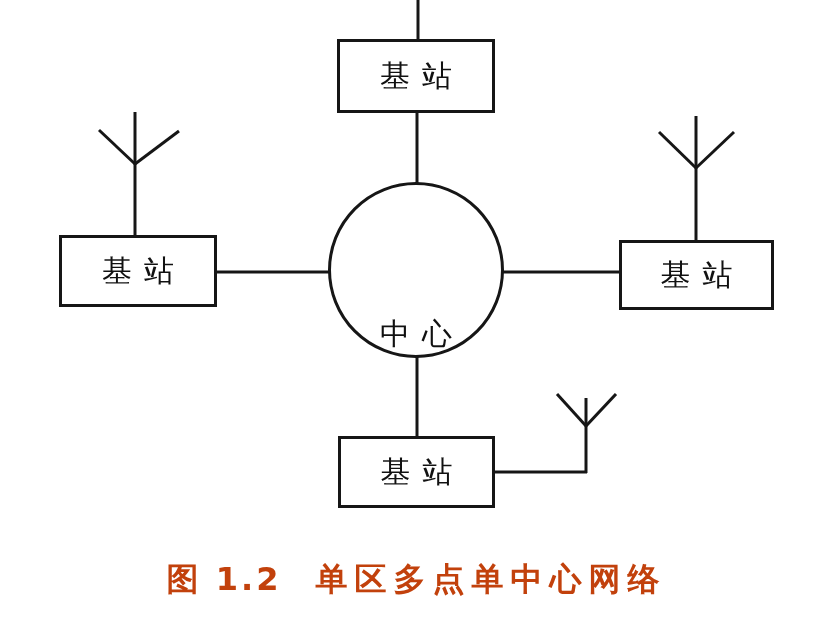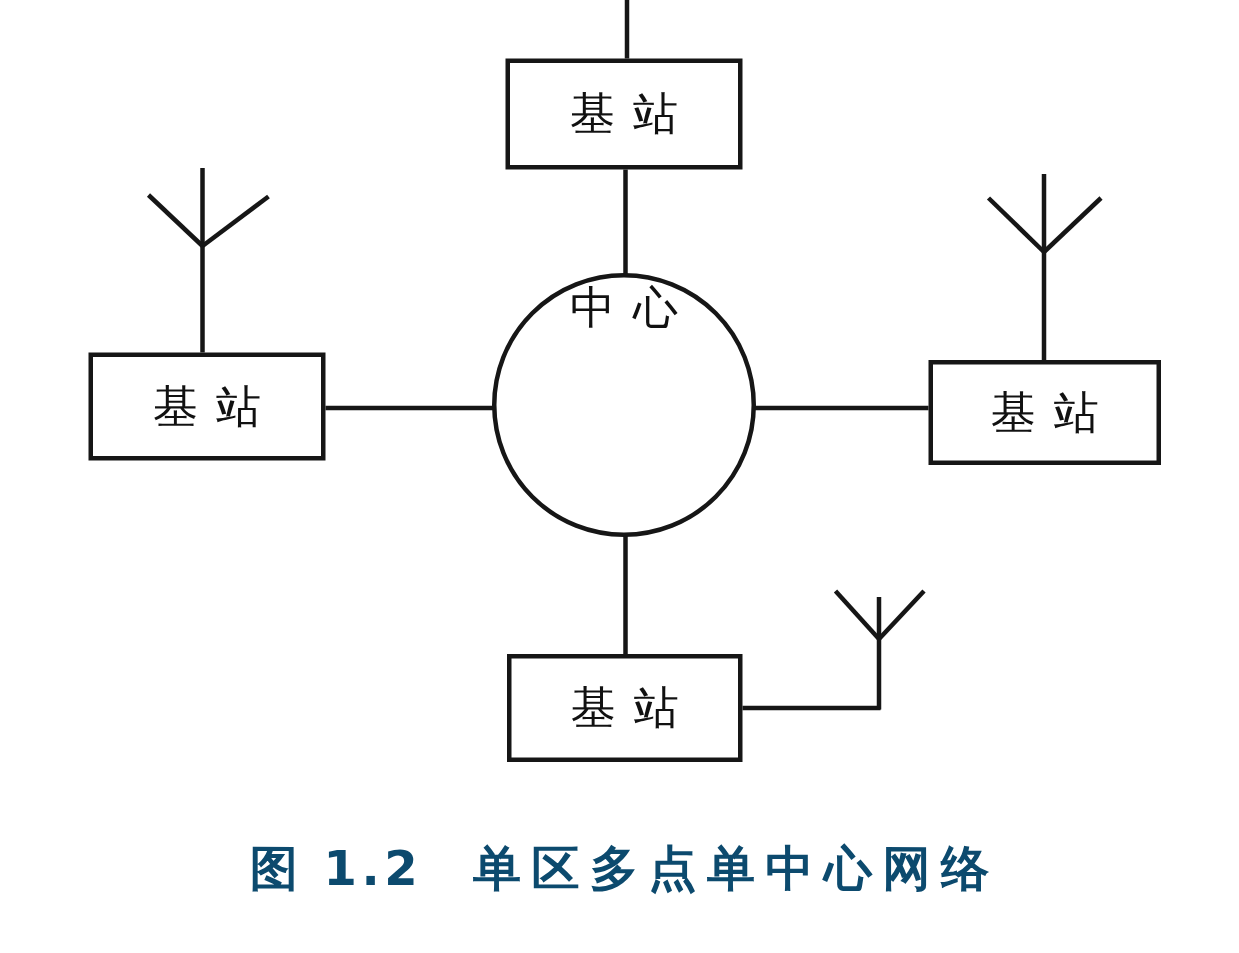--- a/index.html
+++ b/index.html
@@ -31,29 +31,29 @@
   .box-left{left:59px;top:235px;width:158px;height:72px;}
   .box-right{left:619px;top:240px;width:155px;height:70px;}
   .box-bottom{left:338px;top:436px;width:157px;height:72px;}
   .circle{
     position:absolute;
     left:328px;top:182px;width:176px;height:176px;
     box-sizing:border-box;
     border:3px solid #161616;
     border-radius:50%;
     background:#ffffff;
-    display:flex;align-items:flex-start;justify-content:center;
+    display:flex;align-items:flex-end;justify-content:center;
   }
   .caption{
     position:absolute;
     left:0;top:558px;width:100%;
     text-align:center;
     font-size:32px;
     font-weight:bold;
-    color:#0c4a6e;
+    color:#c2410c;
   }
   .caption .fig{letter-spacing:3px;margin-right:34px;}
   .caption .ttl{letter-spacing:7px;margin-right:-7px;}
 </style>
 </head>
 <body>
 
 <div class="page">
 
   <svg class="wires" viewBox="0 0 826 635" xmlns="http://www.w3.org/2000/svg">

